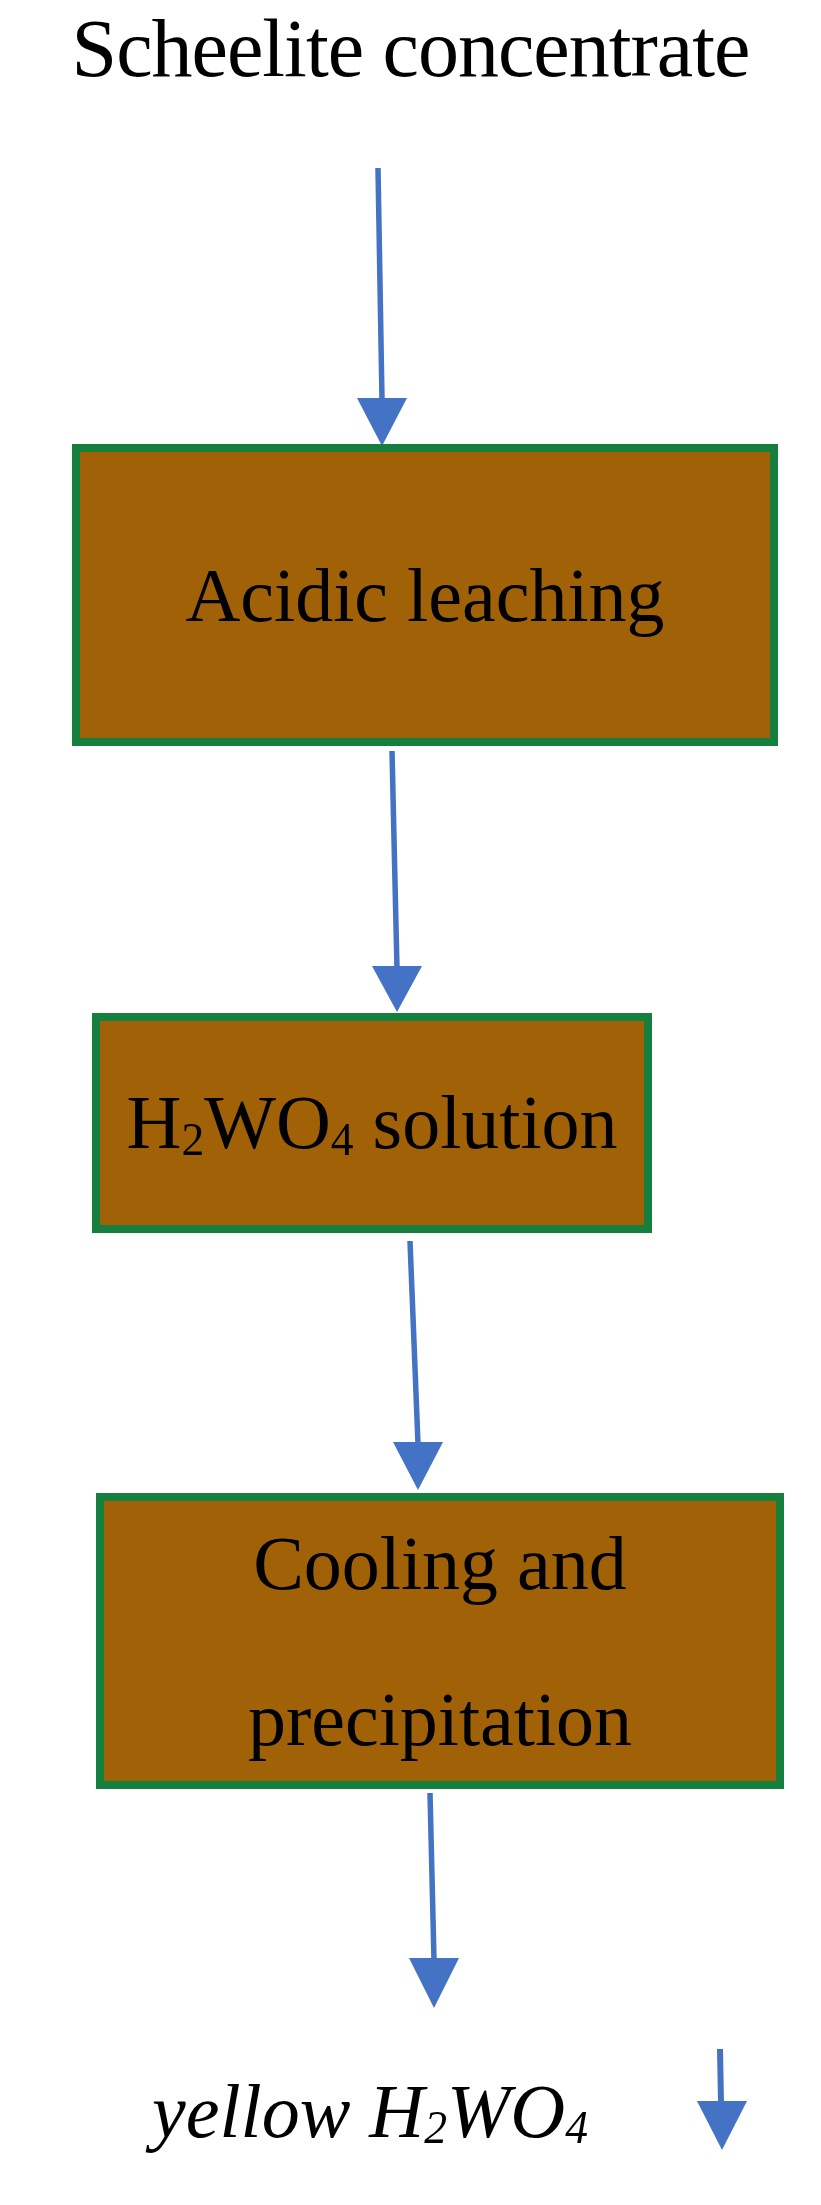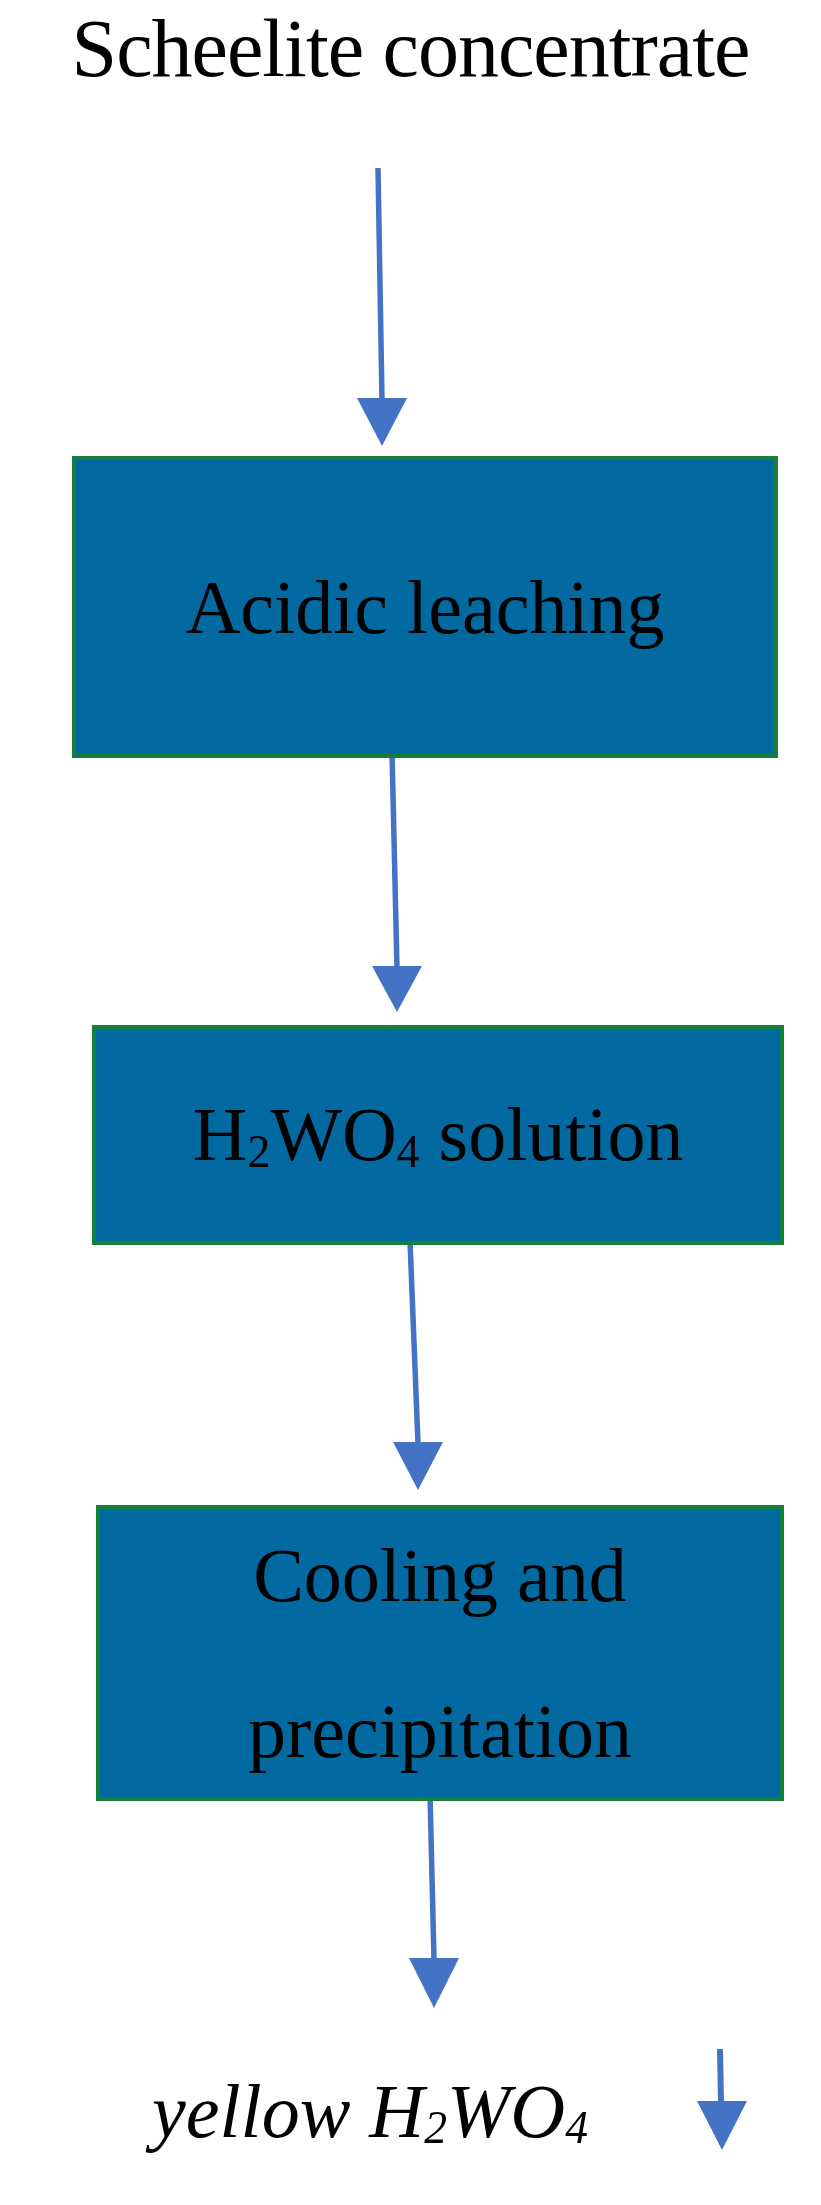--- a/index.html
+++ b/index.html
@@ -31,34 +31,33 @@
     position: absolute;
     top: 0;
     left: 0;
     width: 821px;
     height: 2205px;
     pointer-events: none;
   }
   .process-box {
     position: absolute;
     box-sizing: border-box;
-    border: 4px solid #15803d;
-    background: #0369a1;
+    border: 8px solid #15803d;
+    background: #a16207;
     display: flex;
     flex-direction: column;
     justify-content: center;
     align-items: center;
     text-align: center;
     font-size: 76px;
     line-height: 1.74;
     white-space: nowrap;
-    margin-top: 12px;
   }
   .box-1 { left: 72px;  top: 444px;  width: 706px; height: 302px; }
-  .box-2 { left: 92px;  top: 1013px; width: 692px; height: 220px; line-height: 1.2; }
+  .box-2 { left: 92px;  top: 1013px; width: 560px; height: 220px; line-height: 1.2; }
   .box-3 { left: 96px;  top: 1493px; width: 688px; height: 296px; gap: 24px; }
   .output-label {
     position: absolute;
     top: 2068px;
     left: 60px;
     width: 620px;
     text-align: center;
     font-size: 76px;
     line-height: 1.15;
     white-space: nowrap;

